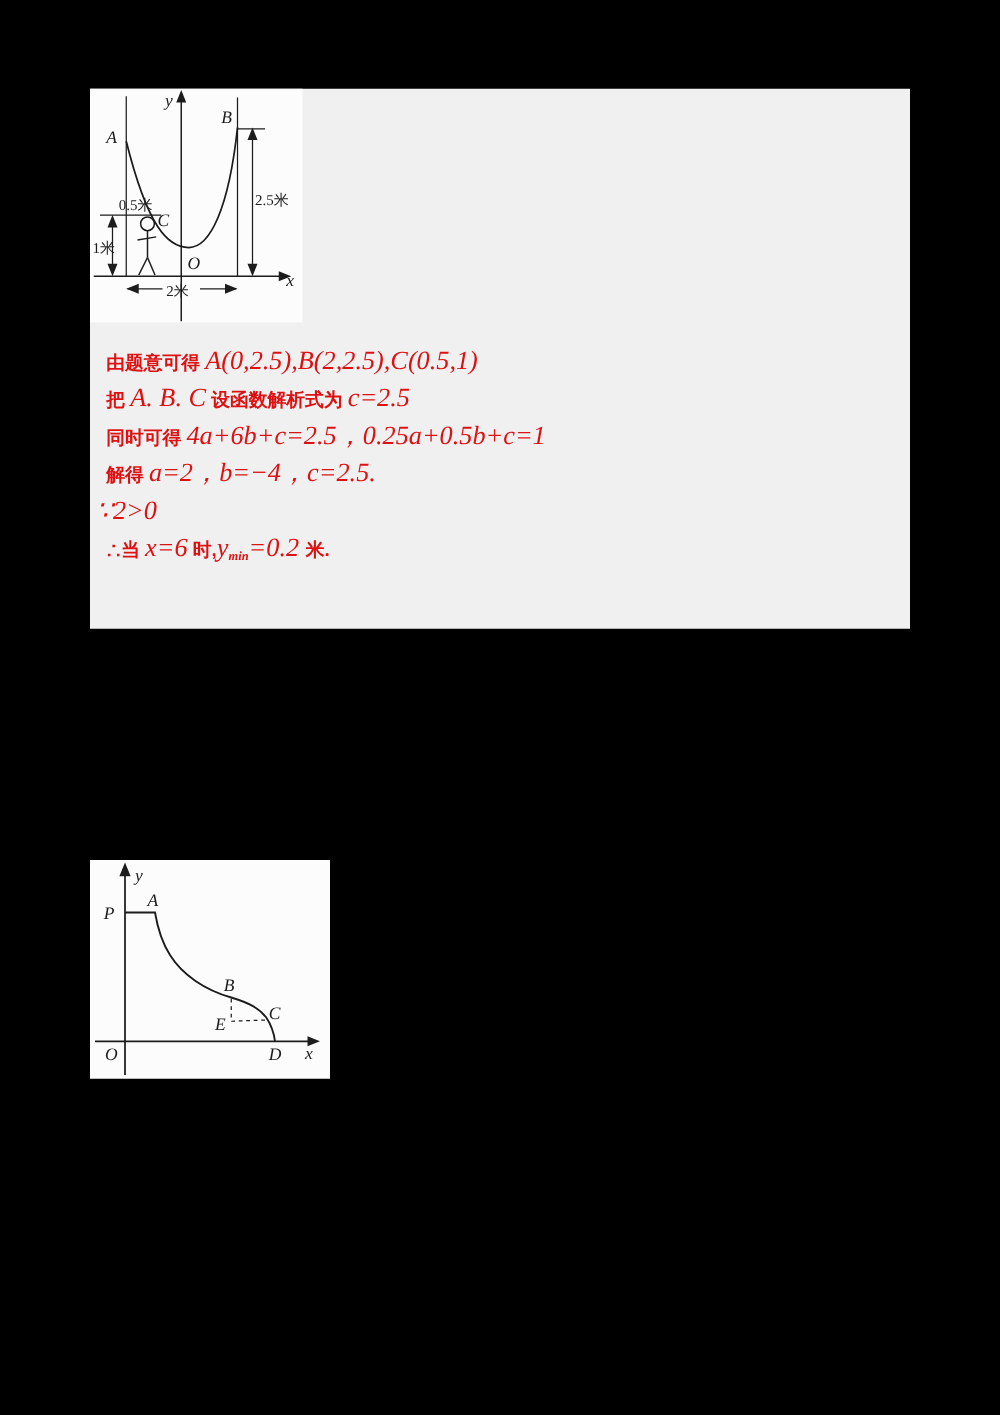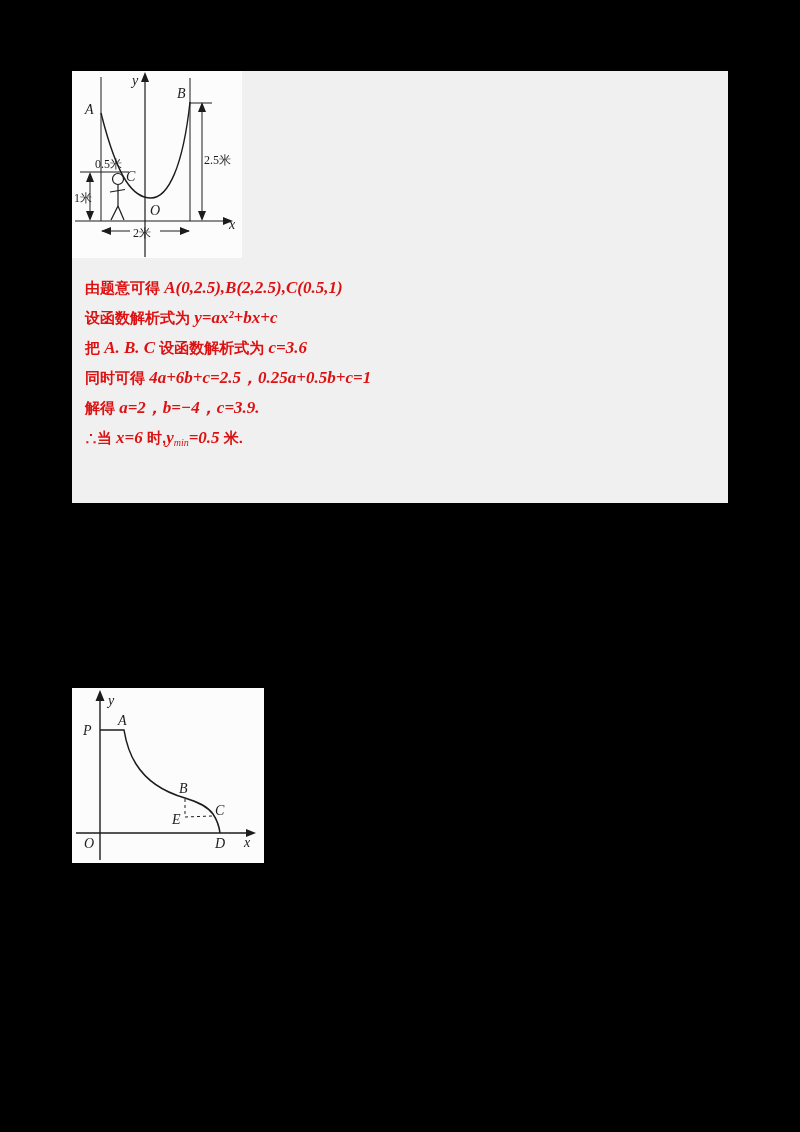--- a/index.html
+++ b/index.html
@@ -4,22 +4,22 @@
 <style>
   html,body{margin:0;padding:0;background:#000;}
   .canvas{position:relative;width:800px;height:1132px;background:#000;overflow:hidden;
           font-family:"Liberation Sans",sans-serif;}
   .band{position:absolute;left:72px;top:71px;width:656px;height:432px;background:#f0f0f1;}
   .figbox1{position:absolute;left:0;top:0;width:170px;height:187px;background:#fcfcfc;}
   .figbox2{position:absolute;left:72px;top:688px;width:192px;height:175px;background:#fcfcfc;}
   .solution{position:absolute;left:13px;top:202px;color:#dd1111;white-space:nowrap;}
   .sline{height:30px;line-height:30px;}
   .cn{font-family:"Liberation Sans",sans-serif;font-weight:700;font-size:15px;text-align:center;}
-  .math{font-family:"Liberation Serif",serif;font-weight:700;font-style:italic;font-size:17px;}
-  .sub{font-family:"Liberation Serif",serif;font-weight:400;font-style:italic;font-size:10px;
+  .math{font-family:"Liberation Serif",serif;font-weight:400;font-style:italic;font-size:21px;}
+  .sub{font-family:"Liberation Serif",serif;font-weight:700;font-style:italic;font-size:10px;
        vertical-align:-3px;}
   svg{display:block;}
   svg line, svg path, svg circle{stroke:#1c1c1c;fill:none;}
   svg polygon{fill:#1c1c1c;stroke:none;}
   .axlab{font-family:"Liberation Serif",serif;font-style:italic;font-size:14px;
          fill:#1c1c1c;stroke:none;}
   .dimlab{font-family:"Liberation Serif",serif;font-size:12px;fill:#1c1c1c;stroke:none;}
 </style>
 </head>
 <body>
@@ -78,25 +78,25 @@
         <text class="axlab" x="78" y="144">O</text>
         <text class="dimlab" x="132" y="93">2.5米</text>
         <text class="dimlab" x="23" y="97">0.5米</text>
         <text class="dimlab" x="2" y="131">1米</text>
         <text class="dimlab" x="61" y="166">2米</text>
       </svg>
     </div>
 
     <div class="solution">
       <div class="sline"><span class="cn">由题意可得 </span><span class="math">A(0,2.5),B(2,2.5),C(0.5,1)</span></div>
-      <div class="sline"><span class="cn">设函数解析式为 </span><span class="math">y=ax²+bx+c</span></div>
-      <div class="sline"><span class="cn">把 </span><span class="math">A. B. C</span><span class="cn"> 设函数解析式为 </span><span class="math">c=3.6</span></div>
+      <div class="sline"><span class="cn">把 </span><span class="math">A. B. C</span><span class="cn"> 设函数解析式为 </span><span class="math">c=2.5</span></div>
       <div class="sline"><span class="cn">同时可得 </span><span class="math">4a+6b+c=2.5，0.25a+0.5b+c=1</span></div>
-      <div class="sline"><span class="cn">解得 </span><span class="math">a=2，b=−4，c=3.9.</span></div>
-      <div class="sline"><span class="cn">∴当 </span><span class="math">x=6</span><span class="cn"> 时,</span><span class="math">y</span><span class="sub">min</span><span class="math">=0.5 </span><span class="cn">米.</span></div>
+      <div class="sline"><span class="cn">解得 </span><span class="math">a=2，b=−4，c=2.5.</span></div>
+      <div class="sline" style="margin-left:-8px;"><span class="math">∵2&gt;0</span></div>
+      <div class="sline"><span class="cn">∴当 </span><span class="math">x=6</span><span class="cn"> 时,</span><span class="math">y</span><span class="sub">min</span><span class="math">=0.2 </span><span class="cn">米.</span></div>
     </div>
   </div>
 
   <div class="figbox2">
     <svg width="192" height="175" viewBox="0 0 192 175">
       <g stroke-width="1.4">
         <line x1="28" y1="10" x2="28" y2="172"></line>
         <polygon points="28,2 23.5,13 32.5,13"></polygon>
       </g>
       <g stroke-width="1.4">

